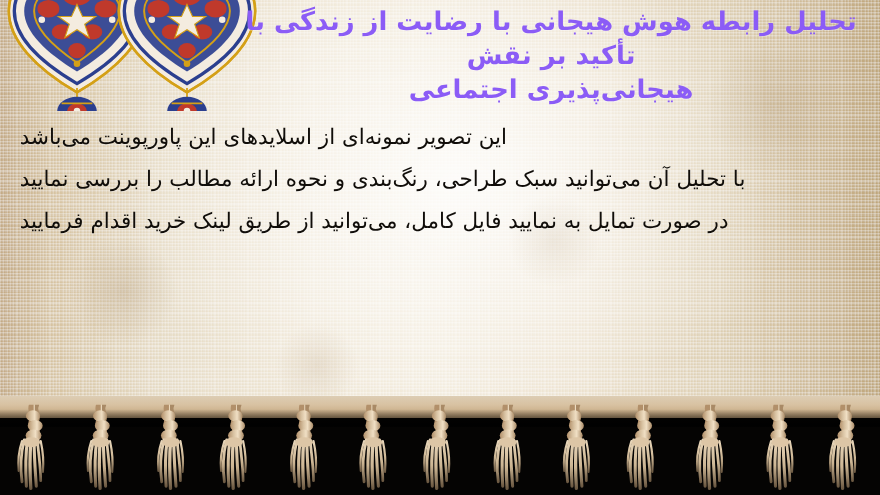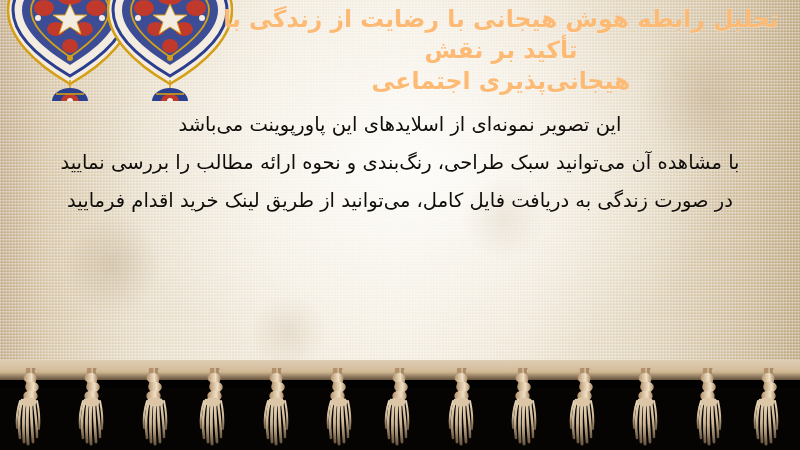--- a/index.html
+++ b/index.html
@@ -48,27 +48,27 @@
   .orn{position:absolute;top:0;}
   .orn.a{left:4px;}
   .orn.b{left:104px;}
 
   
   .title-wrap{
     position:absolute;left:210px;top:4px;width:582px;
     text-align:center;
   }
   .title{
-    margin:0;color:#fdba74;
+    margin:0;color:#8b5cf6;
     font-weight:bold;font-size:23.5px;line-height:31px;
     letter-spacing:0px;
     text-shadow:0 1px 0 rgba(255,255,255,.28);
   }
   .body-wrap{
-    position:absolute;left:18px;top:106px;width:764px;text-align:center;
+    position:absolute;left:18px;top:106px;width:764px;text-align:left;
   }
   .body-line{
     margin:0;color:#100d09;
     font-size:19.5px;line-height:38px;font-weight:500;
     text-shadow:0 1px 0 rgba(255,255,255,.25);
   }
 
   
   .fringe-zone{
     position:absolute;left:0;top:360px;width:800px;height:90px;
@@ -142,22 +142,22 @@
     </svg>
   </div>
 
   <div class="title-wrap">
     <p class="title">تحلیل رابطه هوش هیجانی با رضایت از زندگی با تأکید بر نقش</p>
     <p class="title">هیجانی‌پذیری اجتماعی</p>
   </div>
 
   <div class="body-wrap">
     <p class="body-line">این تصویر نمونه‌ای از اسلایدهای این پاورپوینت می‌باشد</p>
-    <p class="body-line">با مشاهده آن می‌توانید سبک طراحی، رنگ‌بندی و نحوه ارائه مطالب را بررسی نمایید</p>
-    <p class="body-line">در صورت زندگی به دریافت فایل کامل، می‌توانید از طریق لینک خرید اقدام فرمایید</p>
+    <p class="body-line">با تحلیل آن می‌توانید سبک طراحی، رنگ‌بندی و نحوه ارائه مطالب را بررسی نمایید</p>
+    <p class="body-line">در صورت تمایل به نمایید فایل کامل، می‌توانید از طریق لینک خرید اقدام فرمایید</p>
   </div>
 
   <div class="fringe-zone">
     <div class="fringe-top"></div>
     <div class="fringe-shadow"></div>
     <div class="tassels">
         <div class="tassel" style="left: 13.7692px;"><svg width="34" height="82" viewBox="0 0 34 82">
             <defs>
               <linearGradient id="rg0" x1="0" y1="0" x2="1" y2="0">
                 <stop offset="0%" stop-color="#b2906a"></stop>

